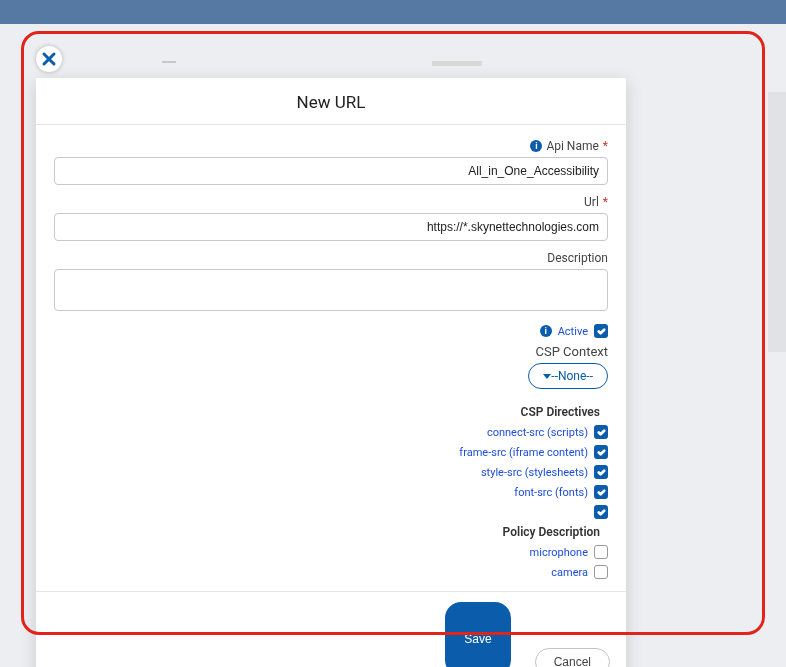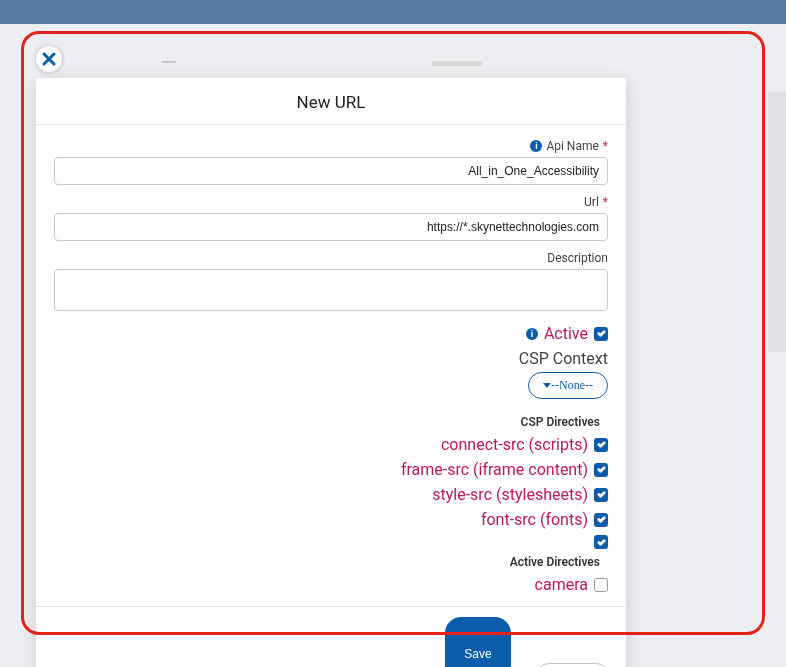--- a/index.html
+++ b/index.html
@@ -124,34 +124,33 @@
     border-radius: 3px;
     display: inline-flex;
     align-items: center;
     justify-content: center;
     flex-shrink: 0;
   }
   .chk.checked { background: #0b5cab; }
   .chk.unchecked { background: #fff; border: 1px solid #999; }
   .chk svg { width: 9px; height: 9px; stroke: #fff; stroke-width: 3; fill: none; stroke-linecap: round; stroke-linejoin: round; }
 
-  .chk-text { font-size: 16px; color: #be185d; }
-
-  .csp-context-label { font-size: 16px; color: #444; margin-bottom: 4px; }
+  .chk-text { font-size: 11px; color: #1d4ed8; }
+
+  .csp-context-label { font-size: 13px; color: #444; margin-bottom: 4px; }
   .dropdown {
     display: inline-flex;
     align-items: center;
     border: 1px solid #0b5cab;
     color: #0b5cab;
     border-radius: 16px;
     padding: 5px 14px;
     font-size: 12px;
     cursor: pointer;
     margin-bottom: 10px;
-    font-family: Liberation Serif, serif;
   }
   .dropdown .caret {
     width: 0; height: 0;
     border-left: 4px solid transparent;
     border-right: 4px solid transparent;
     border-top: 5px solid #0b5cab;
   }
 
   .section-title { font-size: 12px; font-weight: 600; color: #333; margin: 6px 8px; }
 
@@ -276,22 +275,26 @@
         <div class="inline-row">
           <span class="chk checked">
             <svg viewBox="0 0 10 10">
               <path d="M2 5 L4 7 L8 3"></path>
             </svg>
           </span>
         </div>
       </div>
 
     
-    <div class="section-title">Active Directives</div>
+    <div class="section-title">Policy Description</div>
     <div id="policy-list" style="margin-bottom:12px;">
+        <div class="inline-row">
+          <span class="chk unchecked"></span>
+          <span class="chk-text">microphone</span>
+        </div>
         <div class="inline-row">
           <span class="chk unchecked"></span>
           <span class="chk-text">camera</span>
         </div>
       </div>
 
   </div>
 
   <div class="footer">
     <button class="btn btn-primary">Save</button>

